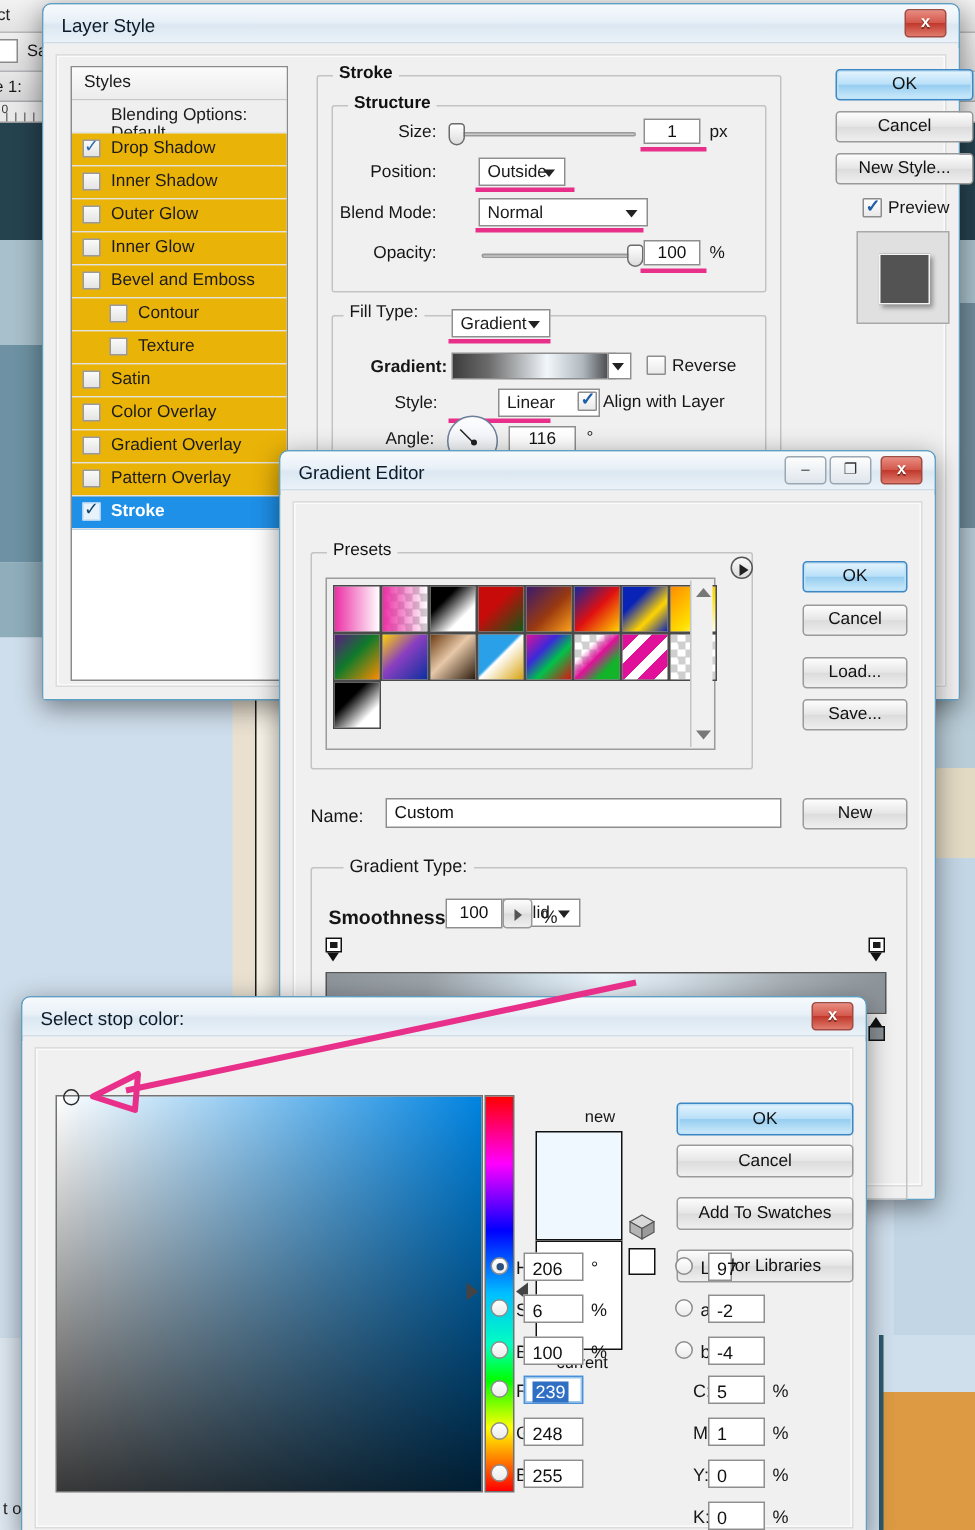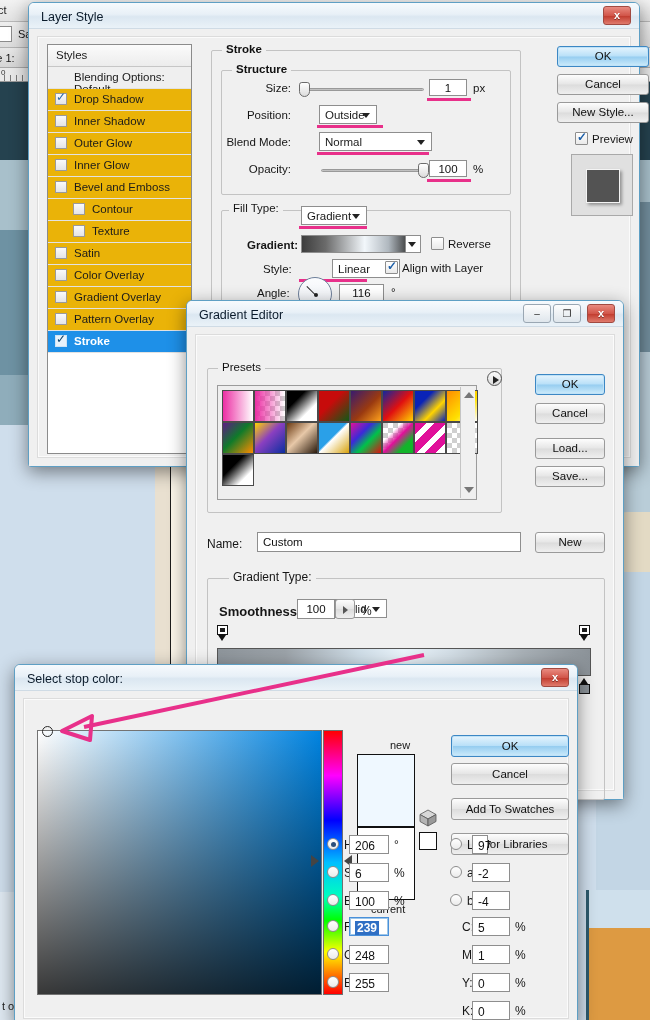--- a/index.html
+++ b/index.html
@@ -552,21 +552,21 @@
         </div>
         <div class="radio" style="left: 449px; top: 893px;"></div>
         <div class="lbl" style="left: 466px; top: 893px; width: 16px; font-size: 12px;">b:</div>
         <div class="field" style="left: 471px; top: 890px; width: 38px; height: 19px;">
           <span class="v" style="top: 3px; font-size: 12px;">-4</span>
         </div>
       </div>
     <div id="rgb-col" style="position: absolute; left: 0px; top: 0px; transform: translate(-14px, -693px);">
         <div class="radio" style="left: 326px; top: 919px;"></div>
         <div class="lbl" style="left: 343px; top: 919px; width: 16px; font-size: 12px;">R:</div>
-        <div class="field" style="left: 348px; top: 916px; width: 40px; height: 19px; border-color: rgb(74, 144, 217); box-shadow: rgb(156, 198, 234) 0px 0px 0px 1px inset; font-weight: bold;">
+        <div class="field" style="left: 348px; top: 916px; width: 40px; height: 19px; border-color: rgb(74, 144, 217); box-shadow: rgb(156, 198, 234) 0px 0px 0px 1px inset;">
           <span class="v" style="top: 3px; font-size: 12px; background: rgb(47, 111, 196); color: rgb(255, 255, 255); padding: 0px 2px;">239</span>
         </div>
         <div class="radio" style="left: 326px; top: 947px;"></div>
         <div class="lbl" style="left: 343px; top: 947px; width: 16px; font-size: 12px;">G:</div>
         <div class="field" style="left: 348px; top: 944px; width: 40px; height: 19px;">
           <span class="v" style="top: 3px; font-size: 12px;">248</span>
         </div>
         <div class="radio" style="left: 326px; top: 975px;"></div>
         <div class="lbl" style="left: 343px; top: 975px; width: 16px; font-size: 12px;">B:</div>
         <div class="field" style="left: 348px; top: 972px; width: 40px; height: 19px;">

